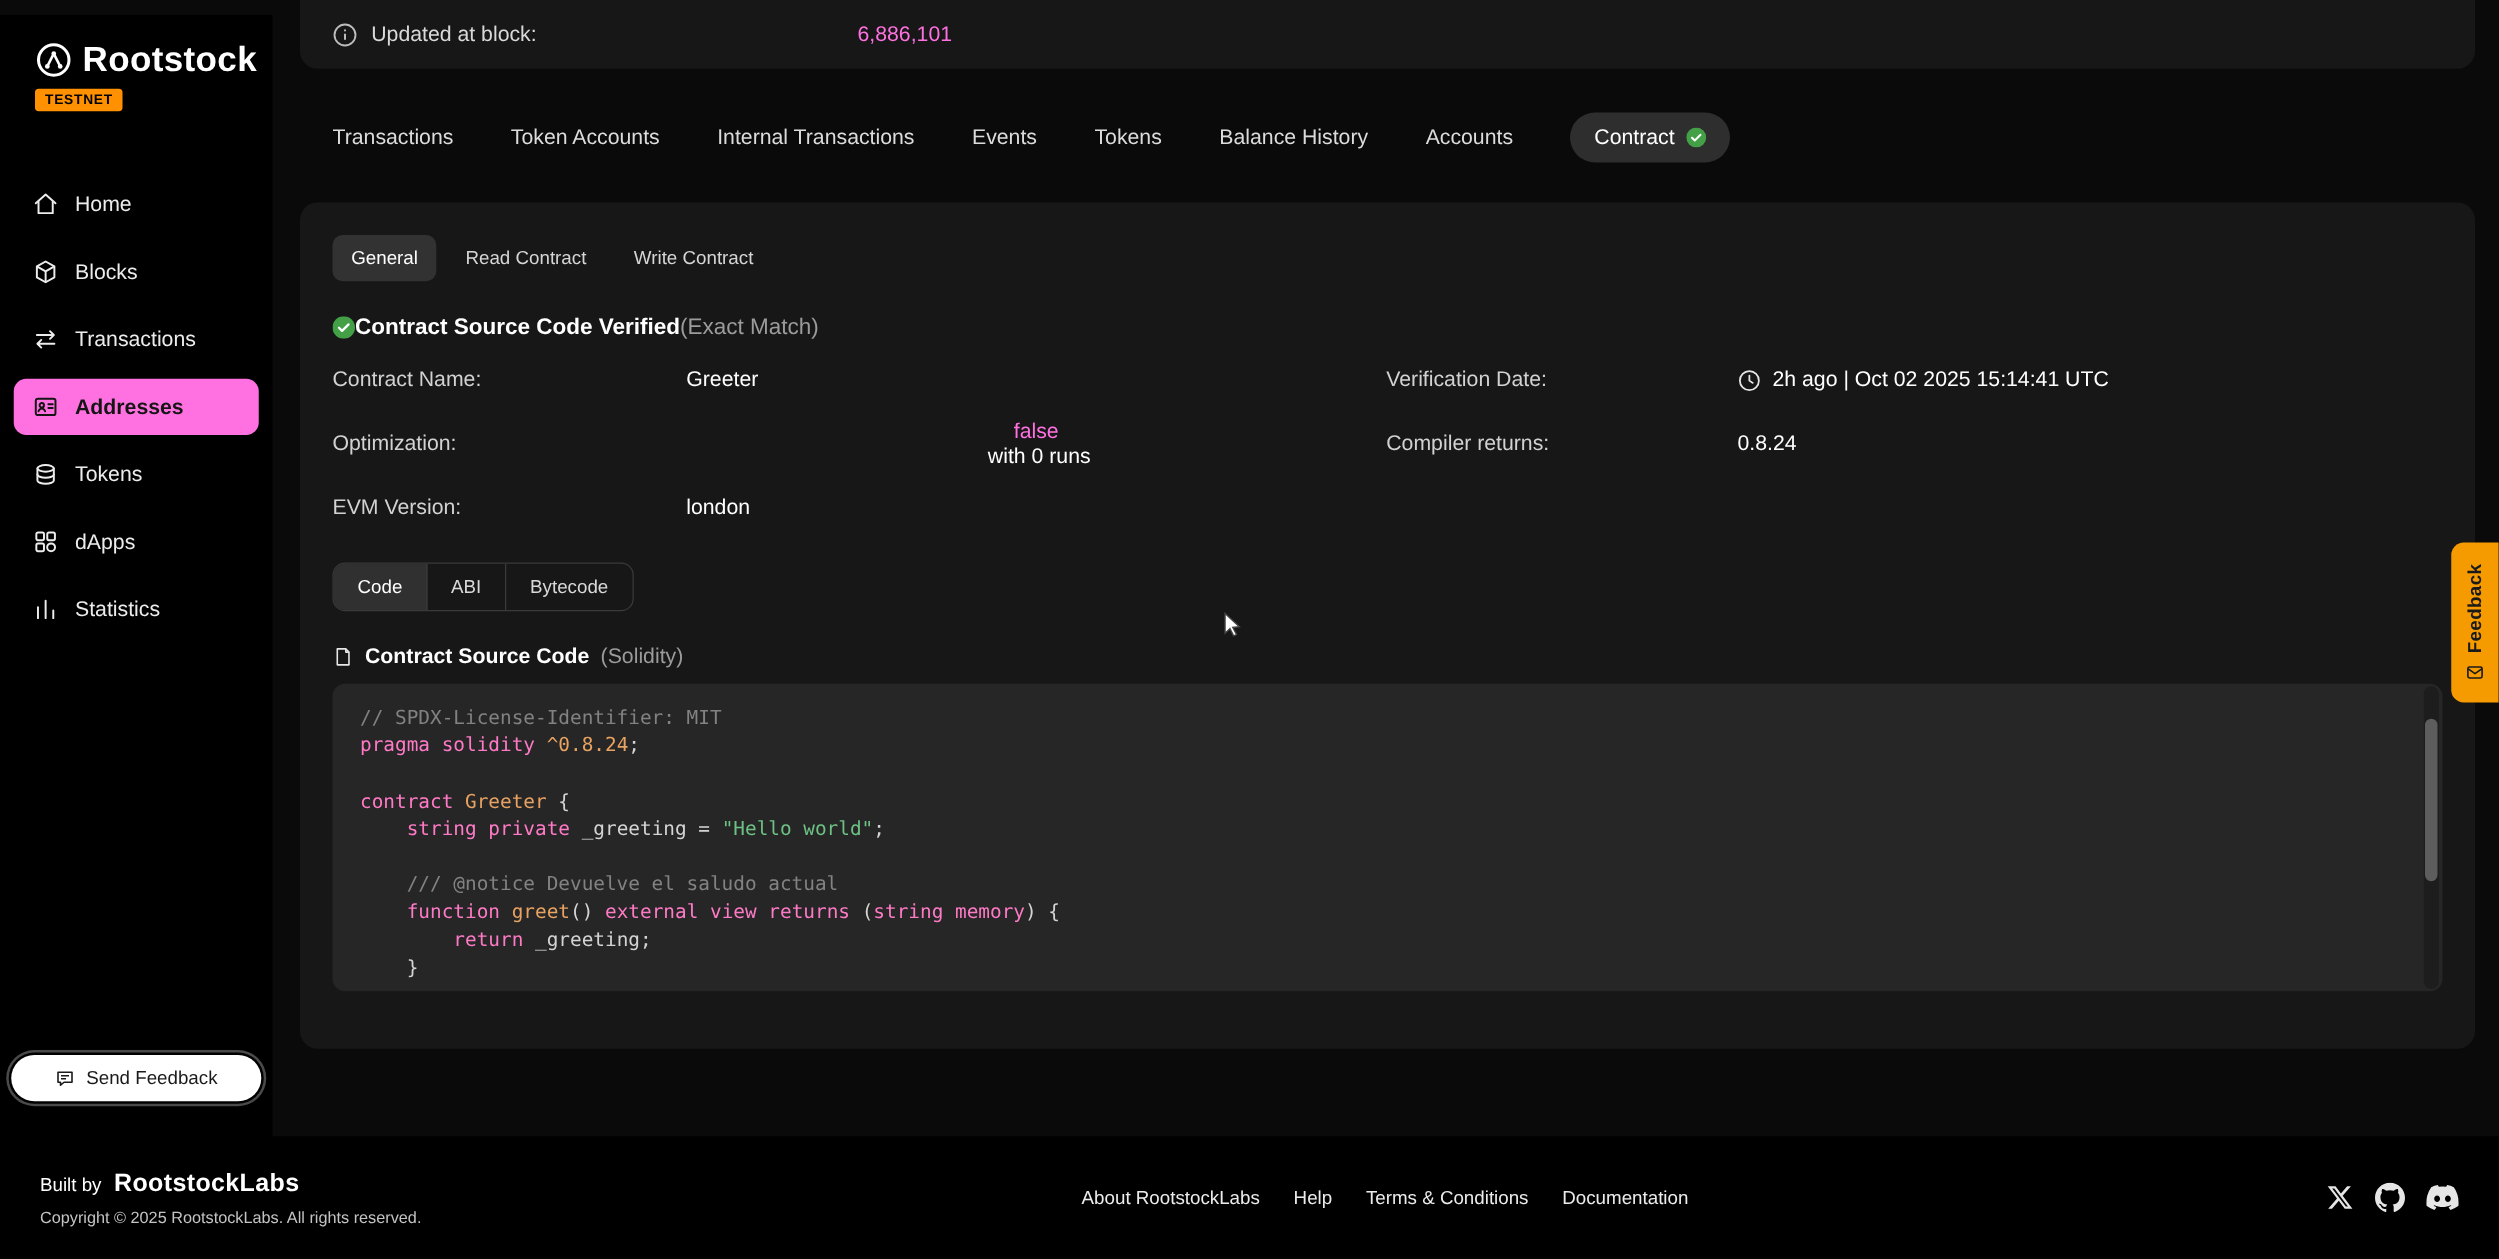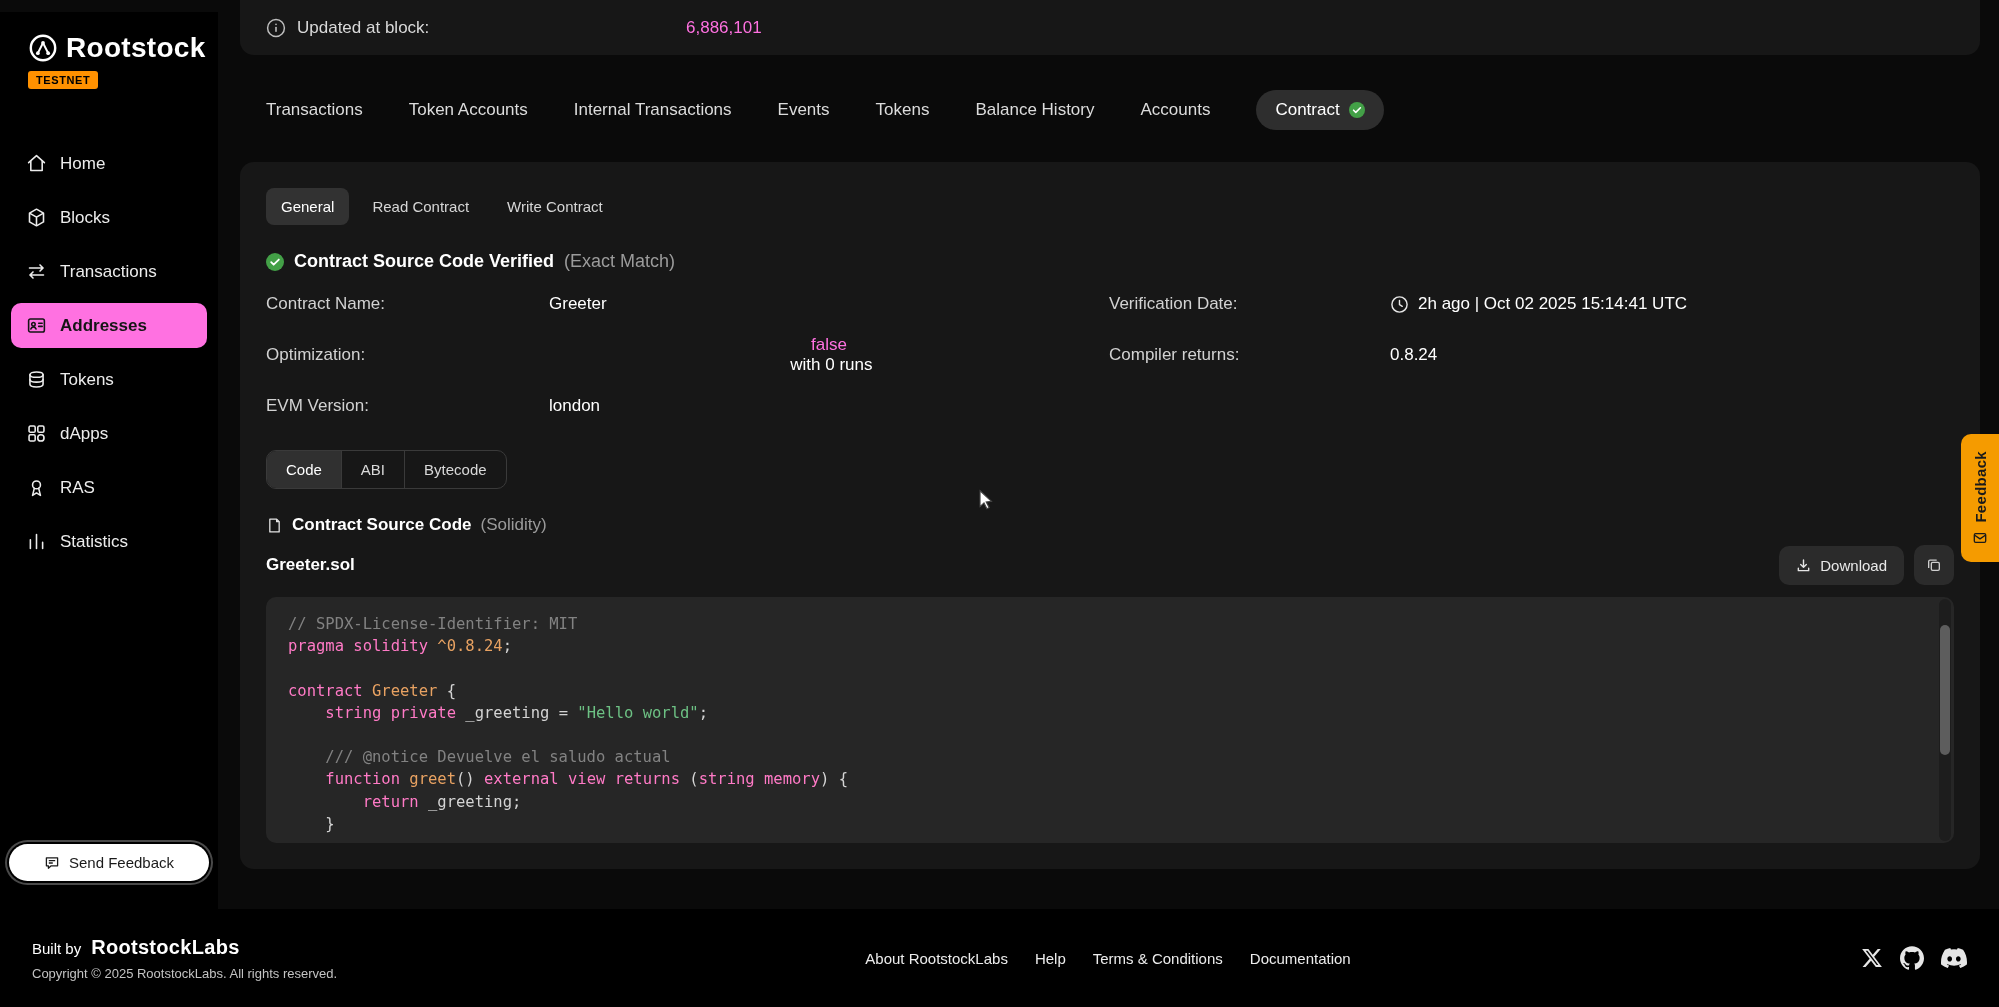--- a/index.html
+++ b/index.html
@@ -46,21 +46,21 @@
   .tab-pill { display:flex; align-items:center; gap:9px; background:#2e2e2e; color:#fff;
     padding:10px 19px; border-radius:999px; cursor:pointer; }
 
   .card { margin-top:30px; background:#171717; border-radius:14px; min-height:677px;
     padding:26px; position:relative; }
 
   .subtabs { display:flex; align-items:center; gap:8px; }
   .subtab { padding:10px 15px; font-size:15px; color:#d6d6d6; border-radius:8px; cursor:pointer; }
   .subtab.active { background:#323232; color:#fff; }
 
-  .verified-row { margin-top:26px; display:flex; align-items:center; gap:10px; }
+  .verified-row { margin-top:26px; display:flex; align-items:center; }
   .verified-title { font-size:18px; font-weight:bold; color:#fff; }
   .verified-qualifier { font-size:18px; color:#9b9b9b; }
 
   .fields { margin-top:22px; display:grid; grid-template-columns:283px 560px 281px 1fr;
     row-gap:21px; font-size:17px; align-items:center; }
   .field-label { color:#d2d2d2; }
   .field-value { color:#fff; display:flex; align-items:center; gap:9px; }
   .pink { color:#ff71e1; }
 
   .code-tabs { margin-top:34px; display:inline-flex; border:1px solid #3a3a3a;
@@ -199,29 +199,20 @@
               <rect x="3.5" y="3.5" width="7" height="7" rx="1.5"></rect>
               <rect x="13.5" y="3.5" width="7" height="7" rx="1.5"></rect>
               <rect x="3.5" y="13.5" width="7" height="7" rx="1.5"></rect>
               <circle cx="17" cy="17" r="3.6"></circle>
             </svg>
         </span>
         <span>dApps</span>
       </div>
       <div class="nav-item">
         <span style="display:flex;">
-          <svg width="21" height="21" viewBox="0 0 24 24" fill="none" stroke="currentColor" stroke-width="1.8" stroke-linecap="round" stroke-linejoin="round">
-              <circle cx="12" cy="9" r="4.5"></circle>
-              <path d="M9.5 13l-2 8 4.5-2.8 4.5 2.8-2-8"></path>
-            </svg>
-        </span>
-        <span>RAS</span>
-      </div>
-      <div class="nav-item">
-        <span style="display:flex;">
           <svg width="21" height="21" viewBox="0 0 24 24" fill="none" stroke="currentColor" stroke-width="1.8" stroke-linecap="round">
               <path d="M5 20V10M12 20V4M19 20v-7"></path>
             </svg>
         </span>
         <span>Statistics</span>
       </div>
     </nav>
 
     <button class="send-feedback">
       <span style="display:flex;">
@@ -326,42 +317,20 @@
         <span style="display:flex;">
           <svg width="17" height="17" viewBox="0 0 20 20" fill="none" stroke="#e6e6e6" stroke-width="1.5" stroke-linejoin="round">
               <path d="M4.5 2.5h8l3 3v12h-11z"></path>
               <path d="M12.5 2.5v3h3"></path>
             </svg>
         </span>
         <span class="source-title">Contract Source Code</span>
         <span class="source-lang">(Solidity)</span>
       </div>
 
-      <div class="file-row">
-        <span class="file-name">Greeter.sol</span>
-        <div class="file-actions">
-          <button class="download-btn">
-            <span style="display:flex;">
-              <svg width="15" height="15" viewBox="0 0 16 16" fill="none" stroke="#e6e6e6" stroke-width="1.5" stroke-linecap="round" stroke-linejoin="round">
-                  <path d="M8 2v7.5M5 7l3 3 3-3"></path>
-                  <path d="M2.5 11v2.5h11V11"></path>
-                </svg>
-            </span>
-            <span>Download</span>
-          </button>
-          <button class="copy-btn">
-            <span style="display:flex;">
-              <svg width="16" height="16" viewBox="0 0 18 18" fill="none" stroke="#cfcfcf" stroke-width="1.5" stroke-linejoin="round">
-                  <rect x="6" y="6" width="9" height="9" rx="1.5"></rect>
-                  <path d="M12 3.5H4.5A1.5 1.5 0 0 0 3 5v7.5"></path>
-                </svg>
-            </span>
-          </button>
-        </div>
-      </div>
 
       <div class="code-block">
         <div>
             <div class="code-line"><span class="tok-com">// SPDX-License-Identifier: MIT</span></div>
             <div class="code-line"><span class="tok-kw">pragma solidity </span><span class="tok-num">^0.8.24</span><span class="tok-pl">;</span></div>
             <div class="code-line">&nbsp;</div>
             <div class="code-line"><span class="tok-kw">contract </span><span class="tok-fn">Greeter </span><span class="tok-pl">{</span></div>
             <div class="code-line"><span class="tok-pl">    </span><span class="tok-kw">string private</span><span class="tok-pl"> _greeting = </span><span class="tok-str">"Hello world"</span><span class="tok-pl">;</span></div>
             <div class="code-line">&nbsp;</div>
             <div class="code-line"><span class="tok-com">    /// @notice Devuelve el saludo actual</span></div>

